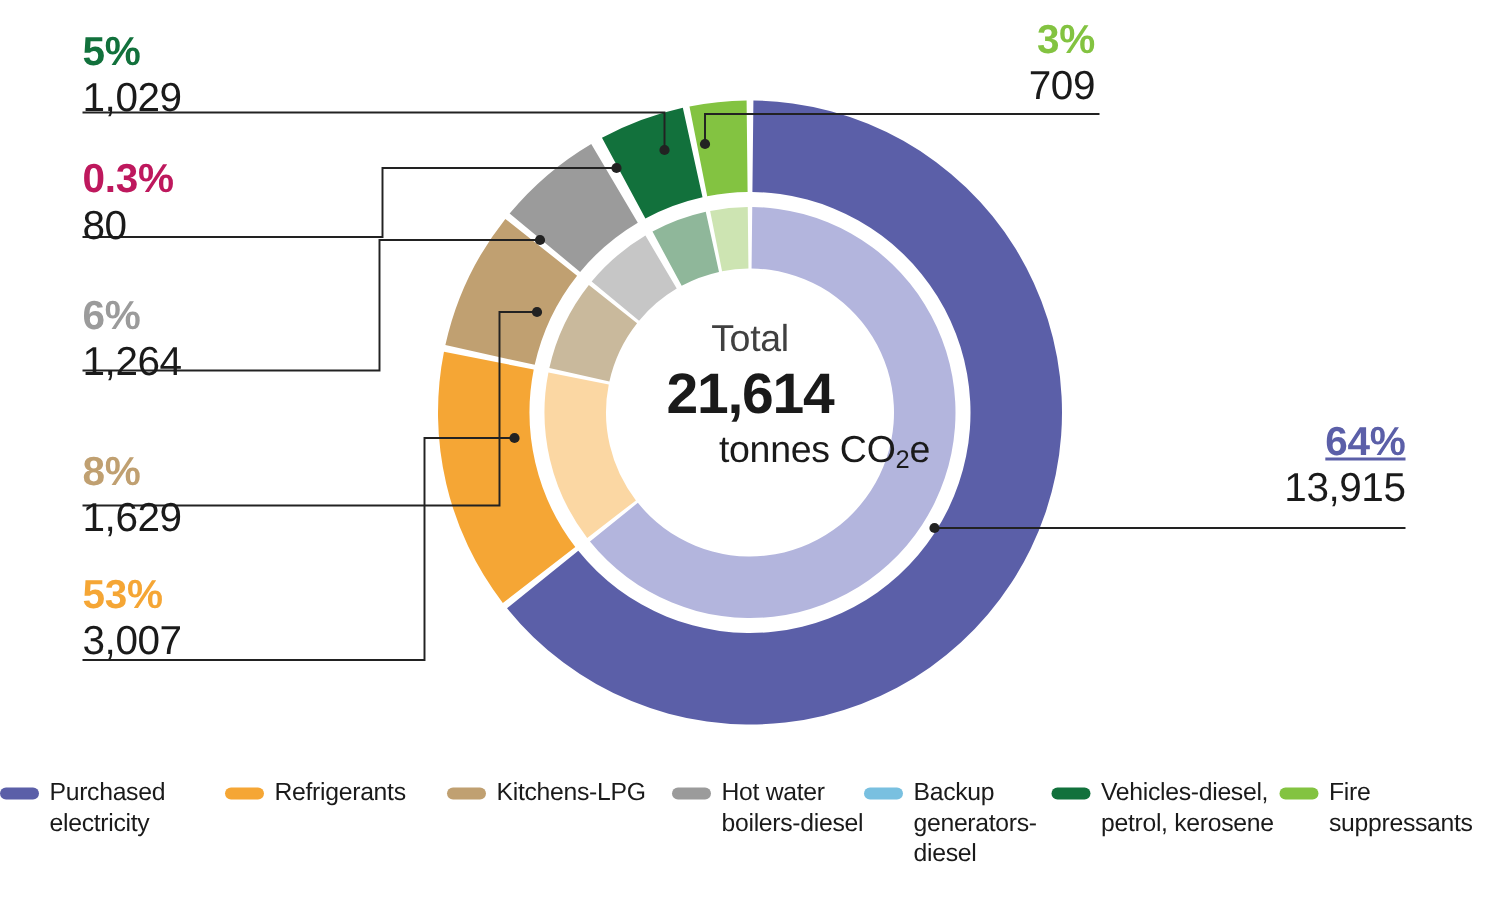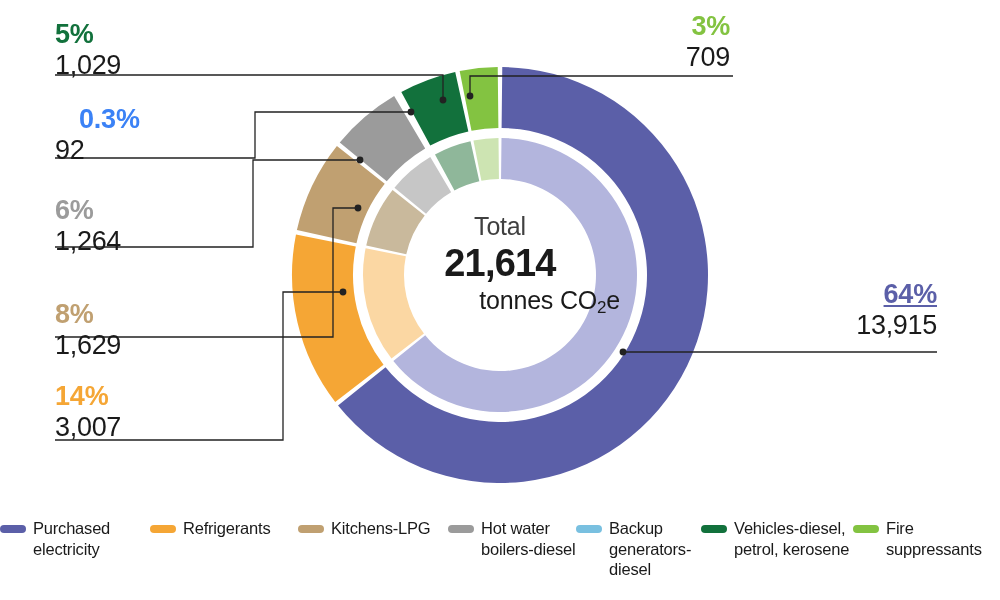--- a/index.html
+++ b/index.html
@@ -152,36 +152,36 @@
     <div class="ct-value">21,614</div>
     <div class="ct-units"><span>tonnes CO</span><sub>2</sub><span>e</span></div>
   </div>
 
   <div class="callout" id="co-0" style="left:55px;top:20px;">
     <span class="pct" style="color: rgb(18, 113, 60);">5%</span>
     <span class="val">1,029</span>
   </div>
 
   <div class="callout" id="co-1" style="left:55px;top:105px;">
-    <span class="pct" style="color: #3b82f6; margin-left: 24px;">0.3%</span>
-    <span class="val">92</span>
+    <span class="pct" style="color: #be185d;">0.3%</span>
+    <span class="val">80</span>
   </div>
 
   <div class="callout" id="co-2" style="left:55px;top:196px;">
     <span class="pct" style="color: rgb(155, 155, 155);">6%</span>
     <span class="val">1,264</span>
   </div>
 
   <div class="callout" id="co-3" style="left:55px;top:300px;">
     <span class="pct" style="color: rgb(192, 160, 113);">8%</span>
     <span class="val">1,629</span>
   </div>
 
   <div class="callout" id="co-4" style="left:55px;top:382px;">
-    <span class="pct" style="color: rgb(245, 166, 53);">14%</span>
+    <span class="pct" style="color: rgb(245, 166, 53);">53%</span>
     <span class="val">3,007</span>
   </div>
 
   <div class="callout ralign" id="co-5" style="left:600px;top:12px;width:130px;">
     <span class="pct" style="color: rgb(131, 195, 65);">3%</span>
     <span class="val">709</span>
   </div>
 
   <div class="callout ralign" id="co-6" style="left:800px;top:280px;width:137px;">
     <span class="pct" style="color: rgb(91, 95, 168); text-decoration: underline;">64%</span>

